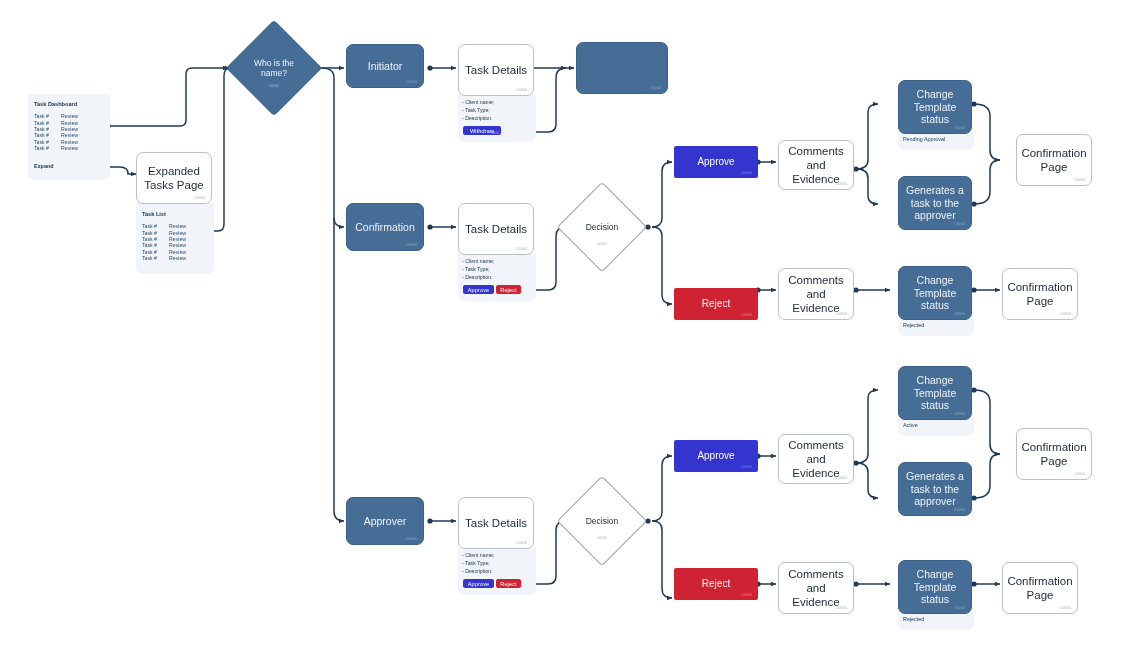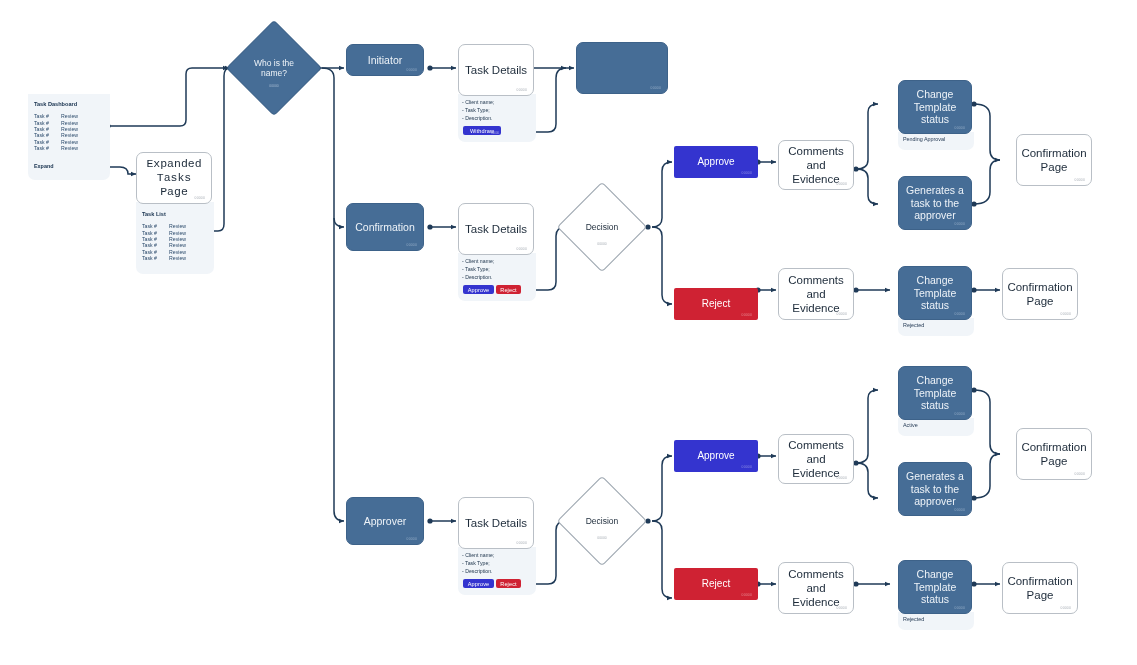--- a/index.html
+++ b/index.html
@@ -171,21 +171,21 @@
       </div>
     <div class="r">
         <span class="c1">Task #</span>
         <span class="c2">Review</span>
       </div>
   </div>
   <div class="expand" style="left:34px;top:163px;">Expand</div>
 
   <div class="panel" style="left:136px;top:202px;width:78px;height:72px;"></div>
   <div class="node card" style="left:136px;top:152px;width:76px;height:52px;">
-    <span class="lbl" style="white-space:pre-line;font-family:Liberation Mono, monospace;">Expanded
+    <span class="lbl" style="white-space:pre-line;">Expanded
 Tasks Page</span>
     <span class="tiny">00000</span>
   </div>
   <div class="panel-title" style="left:142px;top:211px;">Task List</div>
   <div class="rowlist" style="left:142px;top:223px;">
     <div class="r">
         <span class="c1">Task #</span>
         <span class="c2">Review</span>
       </div>
     <div class="r">
@@ -209,21 +209,21 @@
         <span class="c2">Review</span>
       </div>
   </div>
 
   <div class="diamond filled" style="left:240px;top:34px;width:68px;height:68px;">
     <div class="dshape"></div>
     <div class="dtext">Who is the name?</div>
     <div class="dtiny">00000</div>
   </div>
 
-  <div class="node proc" style="left:346px;top:44px;width:78px;height:32px;">
+  <div class="node proc" style="left:346px;top:44px;width:78px;height:44px;">
     <span class="lbl">Initiator</span>
     <span class="tiny">00000</span>
   </div>
 
   <div class="panel" style="left:458px;top:94px;width:78px;height:48px;"></div>
   <div class="node card" style="left:458px;top:44px;width:76px;height:52px;">
     <span class="lbl">Task Details</span>
     <span class="tiny">00000</span>
   </div>
   <div class="detail" style="left:462px;top:99px;white-space:pre-line;">- Client name;

